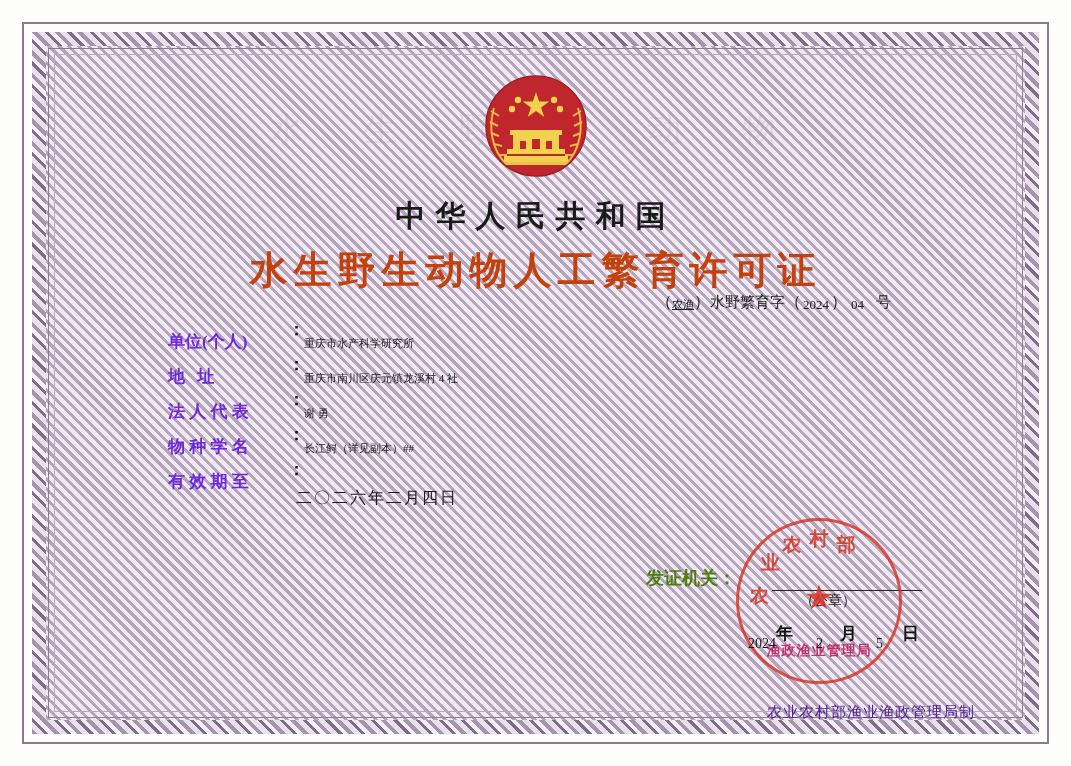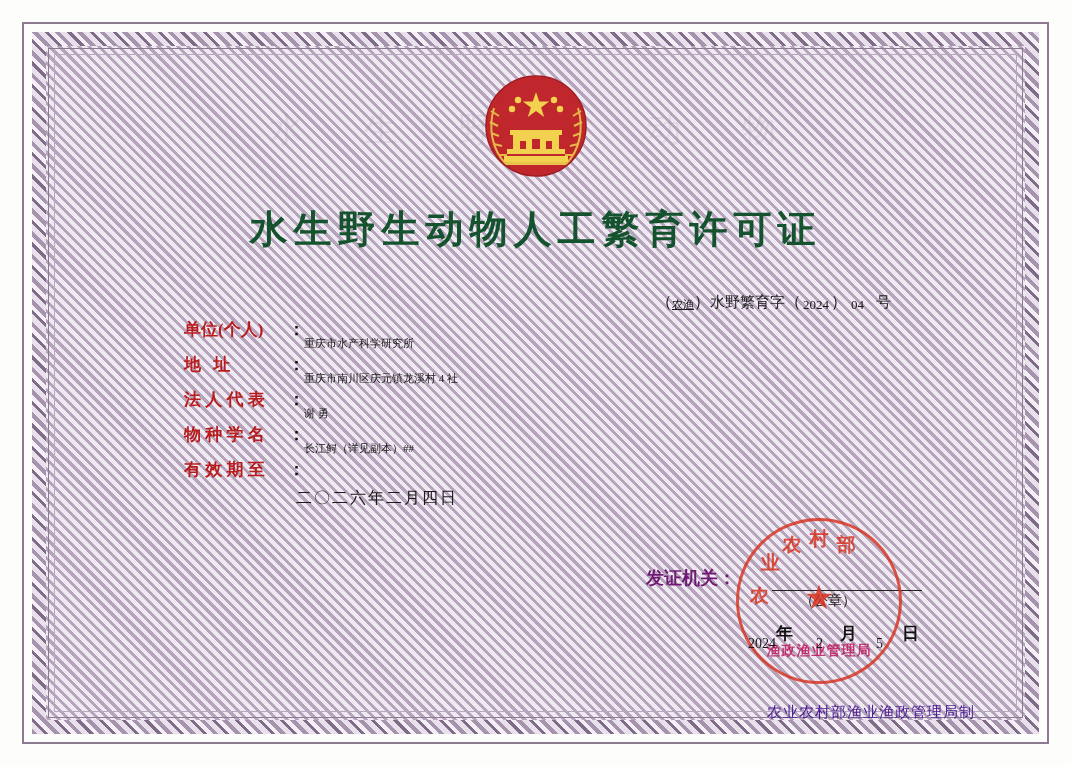--- a/index.html
+++ b/index.html
@@ -111,21 +111,21 @@
     font-weight: bold;
     letter-spacing: 10px;
     color: #1a1a1a;
     font-family: "Liberation Serif", "DejaVu Serif", serif;
   }
   .title-sub {
     margin-top: 8px;
     font-size: 38px;
     font-weight: bold;
     letter-spacing: 6px;
-    color: #14532d;
+    color: #c2410c;
   }
 
   
   .cert-no {
     position: absolute;
     right: 180px;
     top: 292px;
     font-size: 15px;
     color: #1a1a1a;
     white-space: nowrap;
@@ -159,27 +159,26 @@
     top: 318px;
     width: 720px;
   }
   .field-row {
     position: relative;
     height: 35px;
   }
   .field-label {
     position: absolute;
     left: 0;
-    top: 0;
+    top: 12px;
     width: 118px;
     font-size: 17px;
     font-weight: bold;
-    color: #b91c1c;
+    color: #6d28d9;
     white-space: nowrap;
-    margin-left: 16px;
   }
   .field-label.lbl-spread2 {
     letter-spacing: 4px;
   }
   .field-colon {
     position: absolute;
     left: 120px;
     top: 0;
     font-size: 17px;
     font-weight: bold;
@@ -204,21 +203,21 @@
   }
   .row-tall { height: 62px; }
 
   
   .issuer {
     position: absolute;
     left: 646px;
     top: 566px;
     font-size: 18px;
     font-weight: bold;
-    color: #701a75;
+    color: #4d7c0f;
     white-space: nowrap;
   }
   .issuer-line {
     position: absolute;
     left: 772px;
     top: 590px;
     width: 150px;
     border-bottom: 1px solid #222;
   }
   .gongzhang {
@@ -361,20 +360,21 @@
           <rect x="44" y="69" width="6" height="8"></rect>
           <rect x="70" y="69" width="6" height="8"></rect>
         </g>
 
         <rect x="30" y="90" width="60" height="3" fill="#e8c24a"></rect>
       </g>
     </svg>
   </div>
 
   <div class="title-block">
+    <div class="title-main">中华人民共和国</div>
     <div class="title-sub">水生野生动物人工繁育许可证</div>
   </div>
 
   <div class="cert-no">
     <span class="paren">（</span><span class="small">农渔</span><span class="paren">）</span><span>水野繁育字</span><span class="paren">（</span><span class="year">2024</span><span class="paren">）</span><span class="seq">04</span><span class="hao">号</span>
   </div>
 
   <div class="fields">
 
     <div class="field-row">

